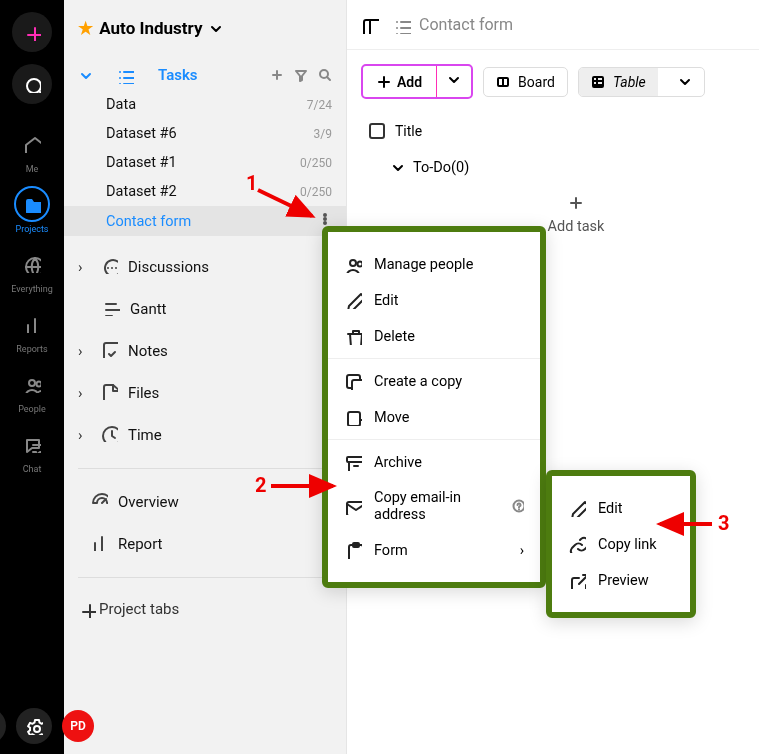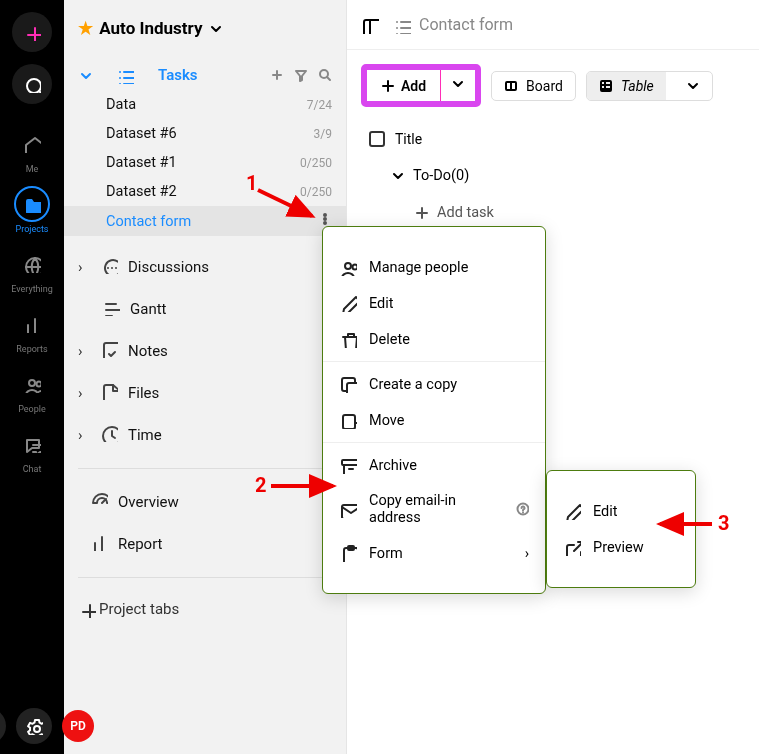--- a/index.html
+++ b/index.html
@@ -35,35 +35,35 @@
 .sb-item .chev { width: 12px; color: #333; }
 .sb-item .sicon { width: 18px; text-align: center; color: #444; }
 .sb-divider { height: 1px; background: #ddd; margin: 12px 14px; }
 .sb-plus { display: flex; align-items: center; gap: 3px; padding: 10px 14px; color: #333; cursor: pointer; font-size: 15px; }
 
 
 .main { flex: 1; display: flex; flex-direction: column; }
 .topbar { height: 50px; border-bottom: 1px solid #eee; display: flex; align-items: center; gap: 14px; padding: 0 14px; }
 .topbar .crumb { display: flex; align-items: center; gap: 8px; color: #888; }
 .toolbar { padding: 14px; display: flex; gap: 10px; align-items: center; }
-.btn-add-group { display: inline-flex; border: 6px solid #d946ef; border-radius: 5px; overflow: hidden; background: #fff; }
+.btn-add-group { display: inline-flex; border: 2px solid #d946ef; border-radius: 5px; overflow: hidden; background: #fff; }
 .btn-add { padding: 6px 14px; display: flex; align-items: center; gap: 6px; font-weight: 600; font-size: 14px; cursor: pointer; }
 .btn-add-caret { padding: 6px 10px; border-left: 1px solid #ff2db6; cursor: pointer; }
 .pill { display: inline-flex; align-items: center; gap: 8px; padding: 6px 12px; border: 1px solid #ddd; border-radius: 5px; font-size: 14px; cursor: pointer; background:#fff; }
 .pill.group { padding: 0; overflow:hidden; }
 .pill.group .pp { padding: 6px 12px; display:flex; align-items:center; gap:8px;font-style:italic; }
 .pill.group .pp.sel { background:#eee; }
 .content { padding: 0 14px; }
 .col-head { display: flex; align-items: center; gap: 10px; padding: 10px 8px; font-size: 14px; }
 .checkbox { width: 16px; height: 16px; border: 2px solid #333; border-radius: 3px; }
 .section-row { display: flex; align-items: center; gap: 8px; padding: 10px 8px 10px 30px; font-size: 14.5px; }
-.add-task { display: flex; align-items: center; gap: 8px; padding: 10px 8px 10px 54px; color: #555; cursor: pointer; font-size:14.5px; }
-
-
-.menu { position: absolute; background: #fff; border: 1px solid #4d7c0f; border-radius: 6px; box-shadow: 0 4px 18px rgba(0,0,0,.15); padding: 22px 0; z-index: 20; }
+.add-task { display: flex; align-items: center; gap: 8px; padding: 10px 8px 10px 54px; color: #555; cursor: pointer; font-size:14.5px;flex-direction:column; }
+
+
+.menu { position: absolute; background: #fff; border: 6px solid #4d7c0f; border-radius: 6px; box-shadow: 0 4px 18px rgba(0,0,0,.15); padding: 14px 0; z-index: 20; }
 .menu.primary { left: 322px; top: 226px; width: 224px; }
 .menu.sub { left: 546px; top: 470px; width: 150px; }
 .menu-item { display: flex; align-items: center; gap: 12px; padding: 9px 16px; font-size: 14.5px; cursor: pointer; }
 .menu-sep { height: 1px; background: #eee; margin: 4px 0; }
 .menu-item .arrow-right { margin-left: auto; }
 .mi-icon { width: 18px; height: 18px; display: flex; align-items: center; justify-content: center; color: #222; }
 
 
 .anno { position: absolute; z-index: 40; pointer-events: none; }
 
@@ -424,20 +424,28 @@
 </div>
 
 <div class="menu sub">
   <div class="menu-item">
       <span class="mi-icon">
         <svg class="ic">
           <path d="M17 3l4 4L9 19l-5 1 1-5z"></path>
         </svg>
       </span>
       <span>Edit</span>
+    </div>
+  <div class="menu-item">
+      <span class="mi-icon">
+        <svg class="ic">
+          <path d="M10 14a5 5 0 0 0 7 0l3-3a5 5 0 0 0-7-7l-1 1M14 10a5 5 0 0 0-7 0l-3 3a5 5 0 0 0 7 7l1-1"></path>
+        </svg>
+      </span>
+      <span>Copy link</span>
     </div>
   <div class="menu-item">
       <span class="mi-icon">
         <svg class="ic">
           <path d="M15 4h5v5M20 4l-9 9M18 14v5a2 2 0 0 1-2 2H6a2 2 0 0 1-2-2V9a2 2 0 0 1 2-2h5"></path>
         </svg>
       </span>
       <span>Preview</span>
     </div>
 </div>

